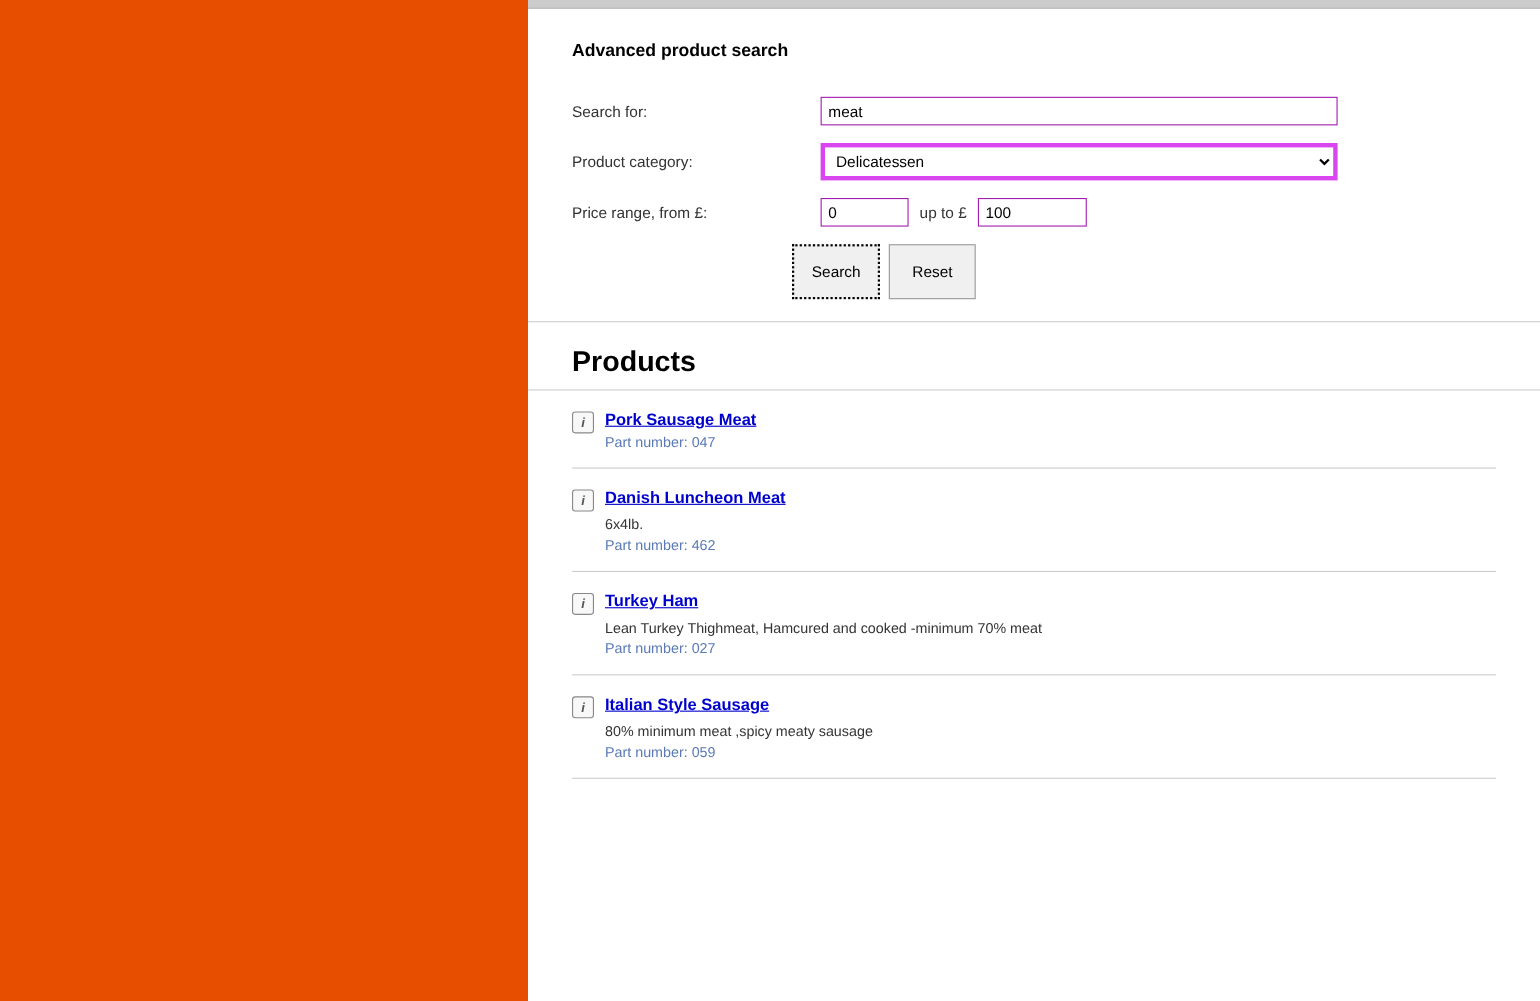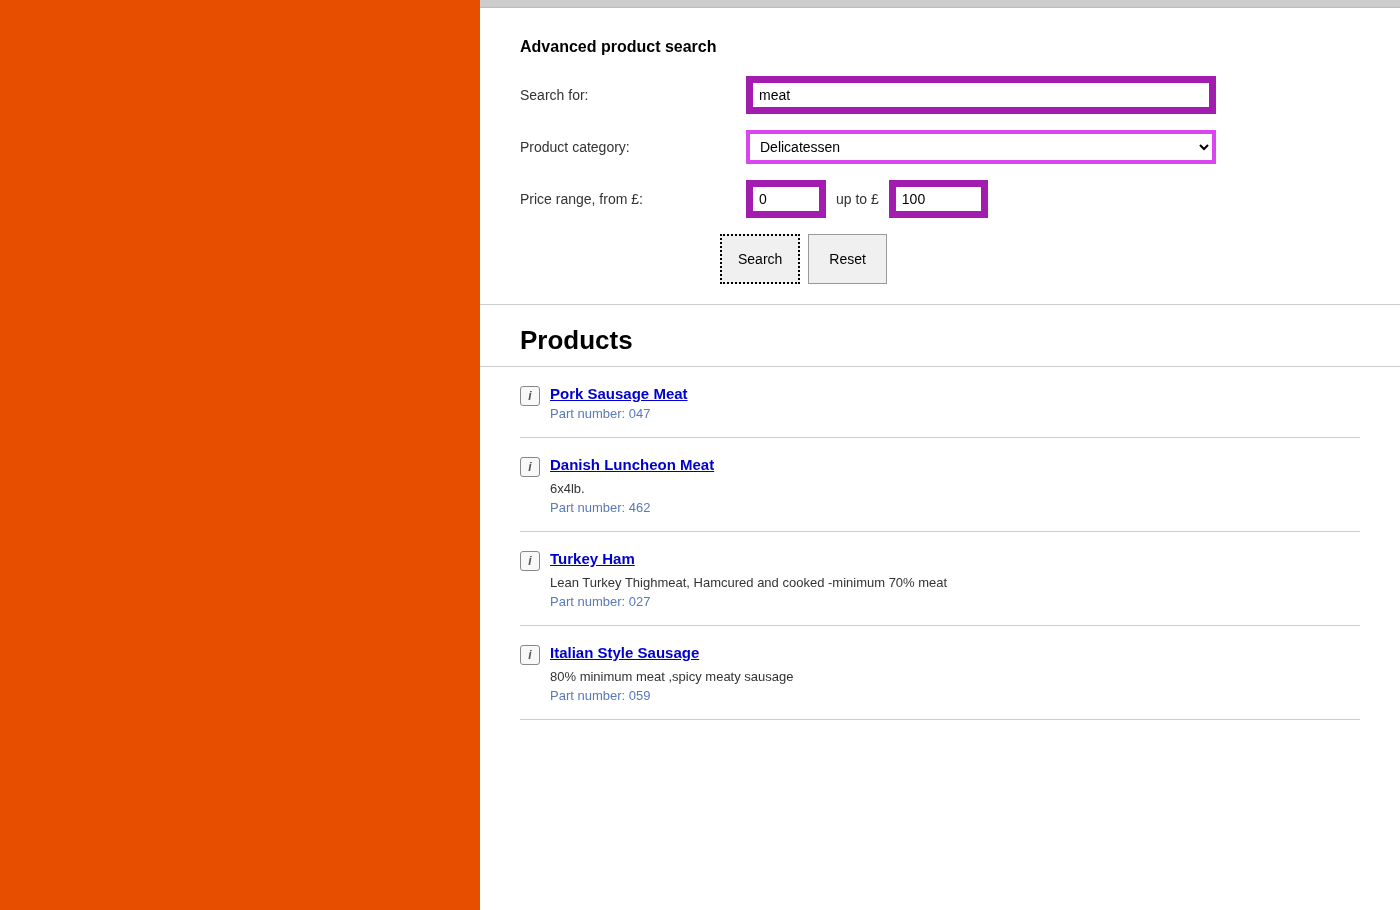--- a/index.html
+++ b/index.html
@@ -37,39 +37,39 @@
       border-bottom: 1px solid #bbb;
     }
 
     .search-section {
       padding: 30px 40px 20px 40px;
     }
 
     .section-title {
       font-weight: bold;
       font-size: 16px;
-      margin-bottom: 20px;
+      margin-bottom: 32px;
       color: #000;
     }
 
     .form-row {
       display: flex;
       align-items: center;
       margin-bottom: 16px;
       gap: 26px;
     }
 
     .form-label {
       width: 200px;
       color: #333;
       font-size: 14px;
     }
 
     .form-input {
-      border: 7px solid #a21caf;
+      border: 1px solid #a21caf;
       padding: 4px 6px;
       font-size: 14px;
       background: #fff;
       color: #000;
     }
 
     .search-input {
       width: 470px;
     }
 

